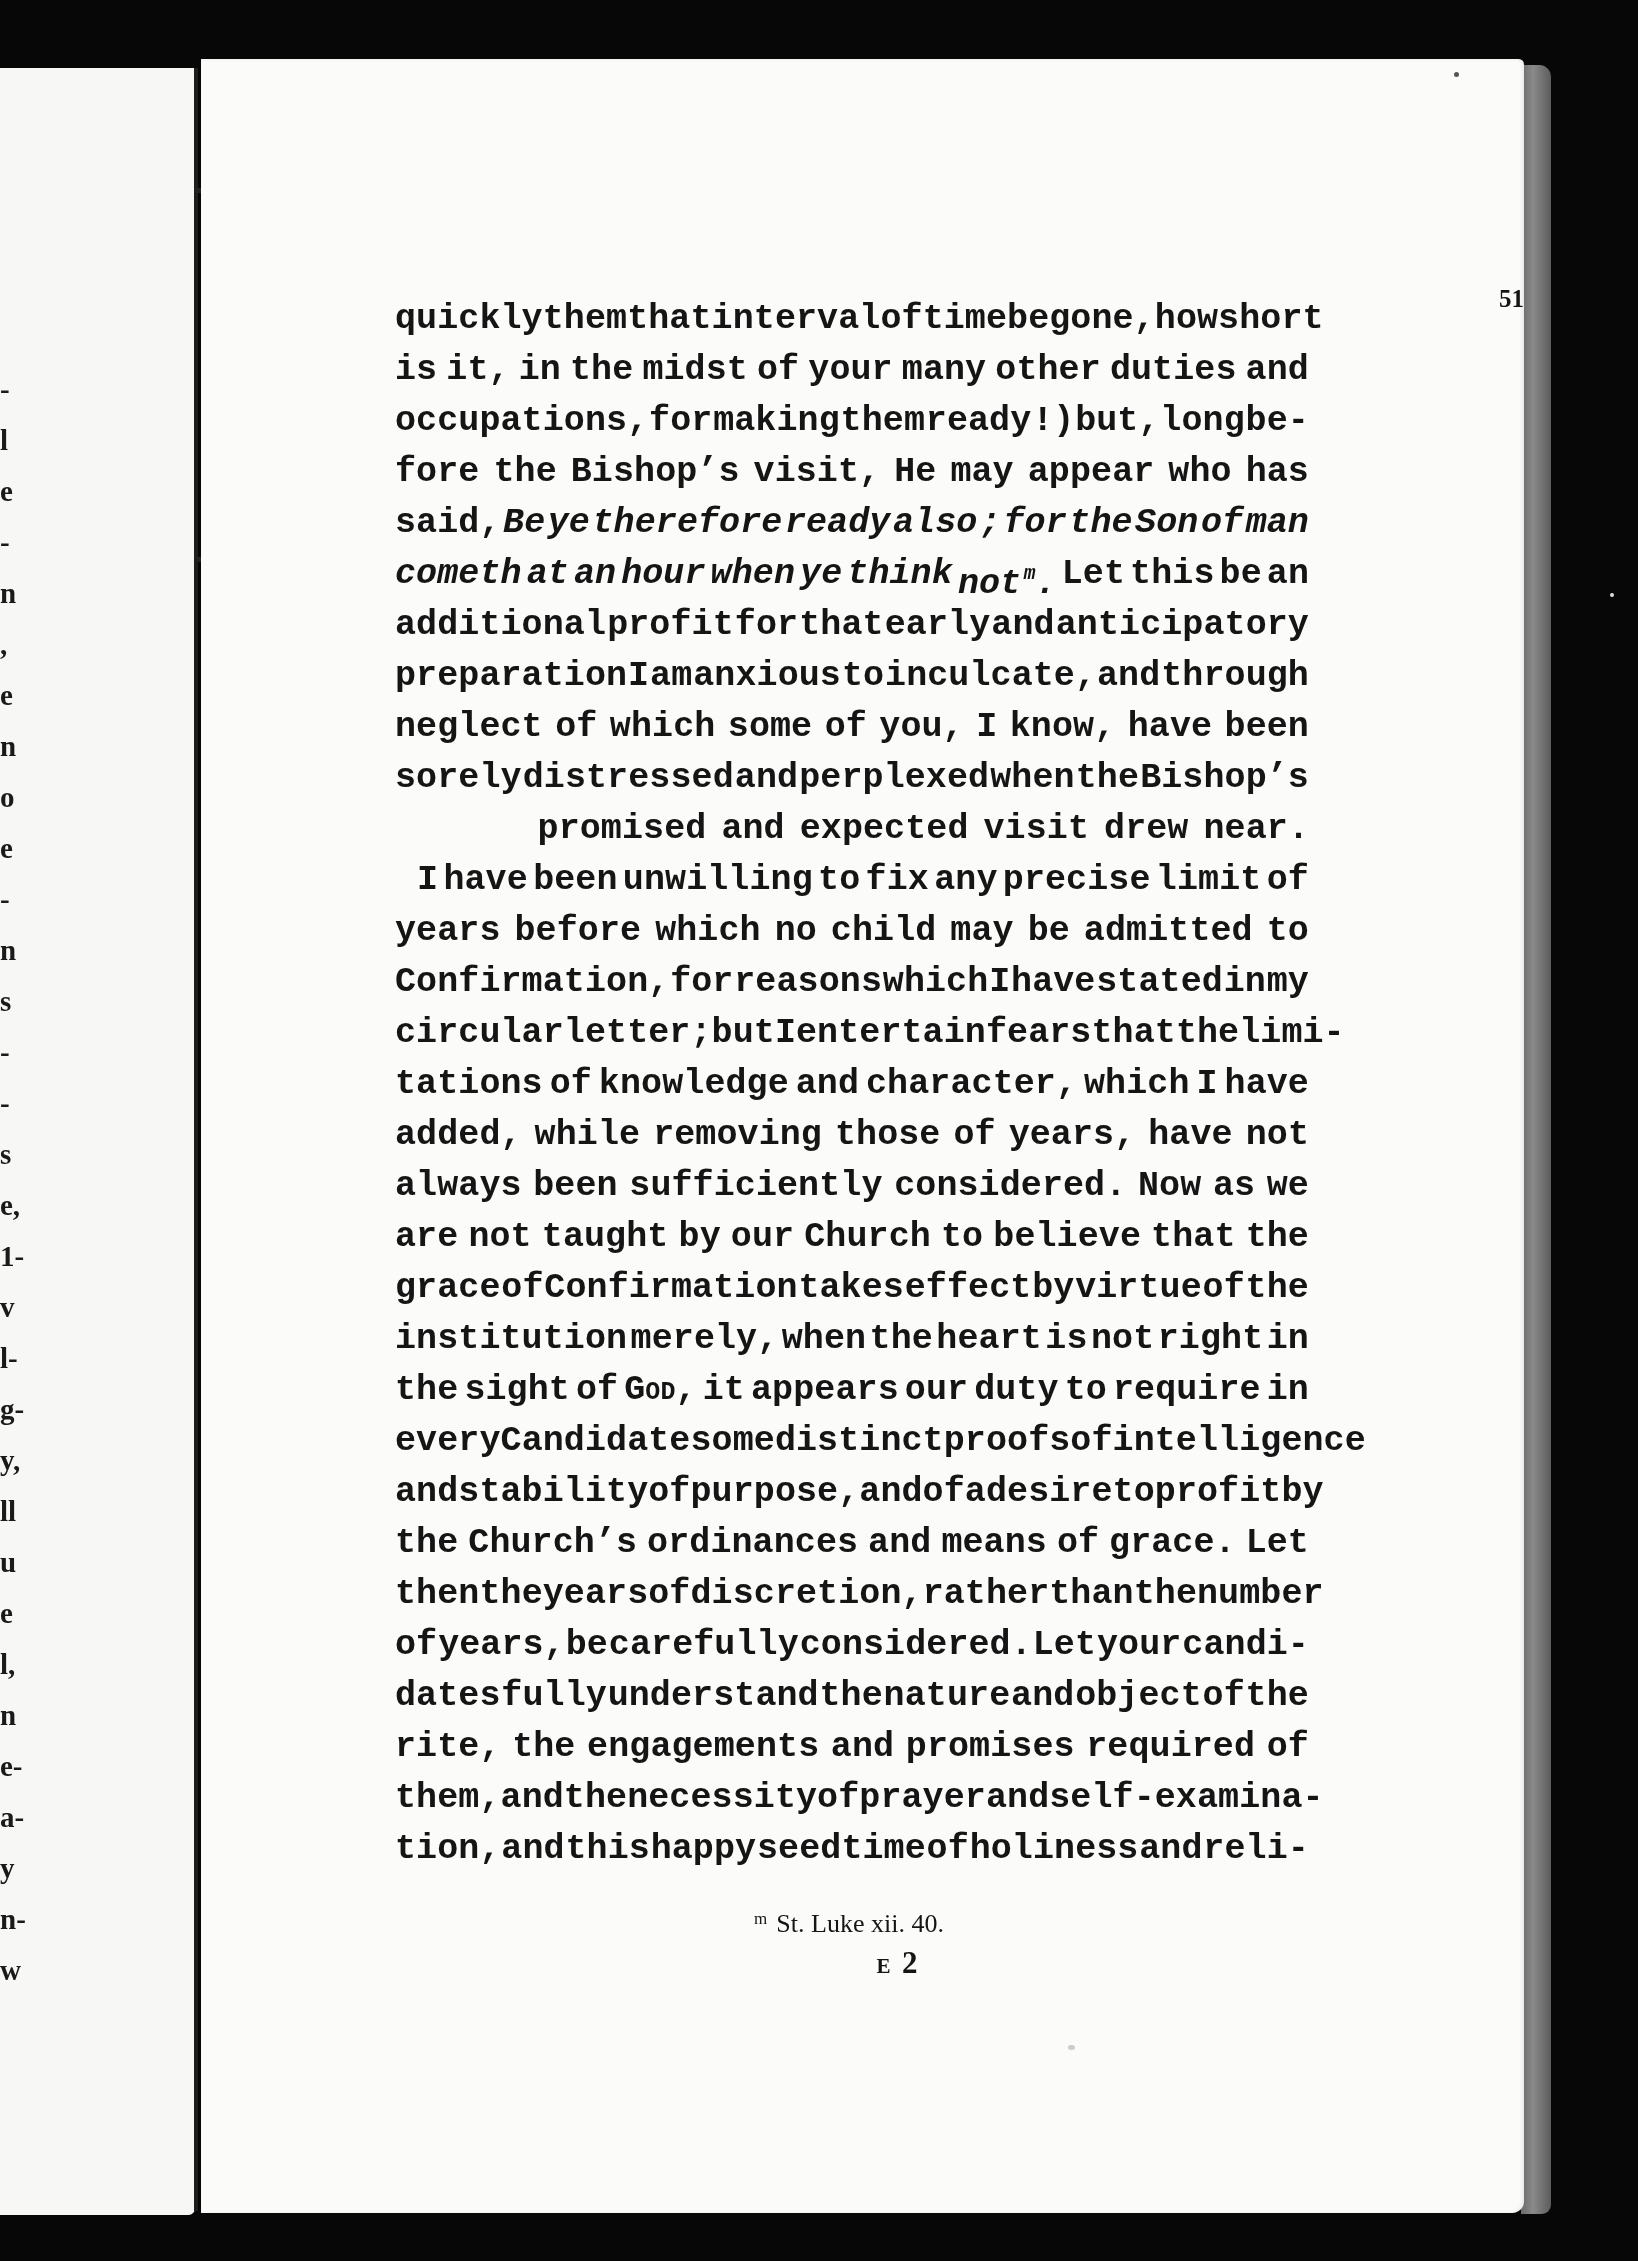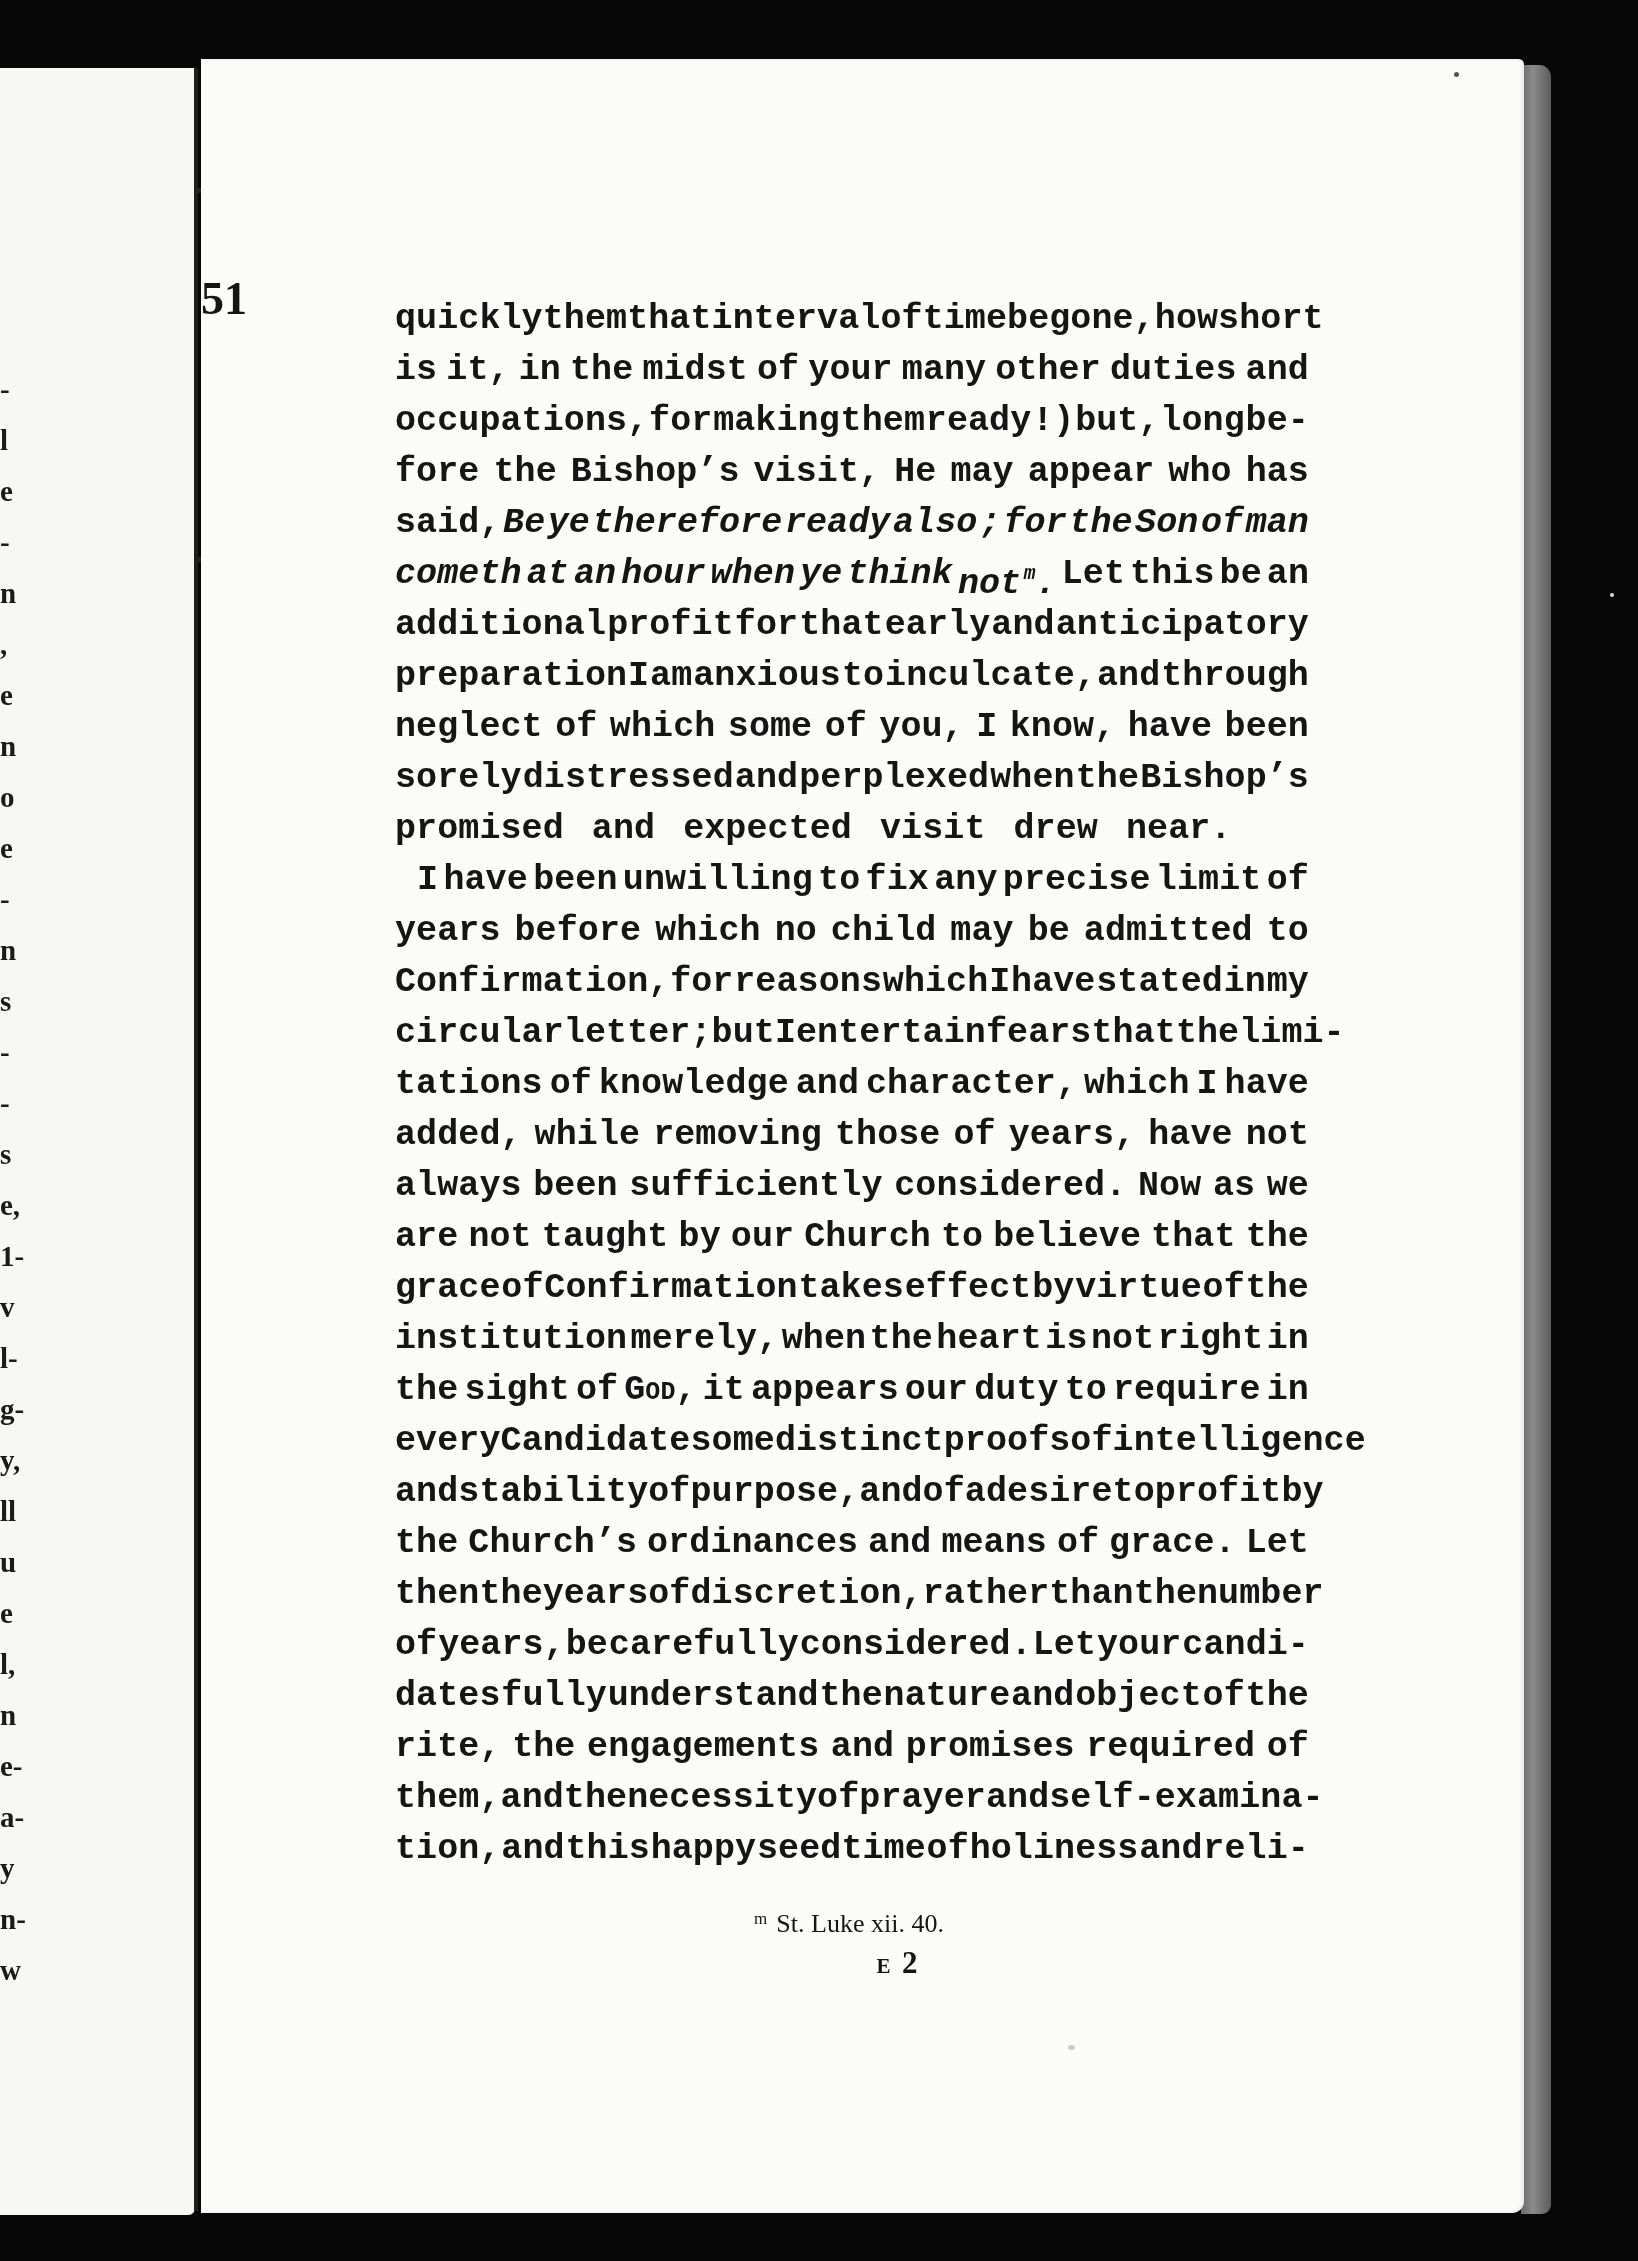--- a/index.html
+++ b/index.html
@@ -34,33 +34,33 @@
     border-bottom-right-radius:11.7px;
     box-shadow: inset -2px 0 3.9px rgba(0,0,0,0.08);
   }
   .page-edge {
     position:absolute; left:1521px; top:65px; width:30px; height:2149px;
     background:linear-gradient(to right,#6a6a6a,#8a8a8a 40%,#5c5c5c);
     border-top-right-radius:11.7px;
     border-bottom-right-radius:9px;
   }
   .page-number {
-    position:absolute; left:0; width:100%; top:220px; text-align:left;
-    font-size:46px; font-weight:bold; line-height:39px;
+    position:absolute; left:0; width:100%; top:220px; text-align:right;
+    font-size:25px; font-weight:bold; line-height:39px;
   }
   .text-block {
     position:absolute; left:395px; top:294px; width:914px;
   }
   .line {
     height:51px; line-height:51px; font-size:35px;
     font-weight:bold; letter-spacing:0.1px;
     text-align:justify; text-align-last:justify; white-space:nowrap;
     display:flex; justify-content:space-between;font-family:Liberation Mono, monospace;
   }
-  .line.last { justify-content:flex-start; gap:28px; }
+  .line.last { justify-content:flex-end; gap:15px;margin-left:34px; }
   .line.indent { padding-left:22px; }
   .line span { display:inline-block; }
   .it { font-style:italic; font-weight:bold; }
   .sc { font-variant:small-caps; }
   sup.fn { font-size:19.5px; vertical-align:14.3px; font-weight:bold; margin-left:2.6px; }
   .footnote {
     position:absolute; left:0; width:100%; top:1902px; text-align:center;
     font-size:26px; line-height:33px;
   }
   .footnote .mark { font-size:17px; vertical-align:7.8px; margin-right:9px; }

